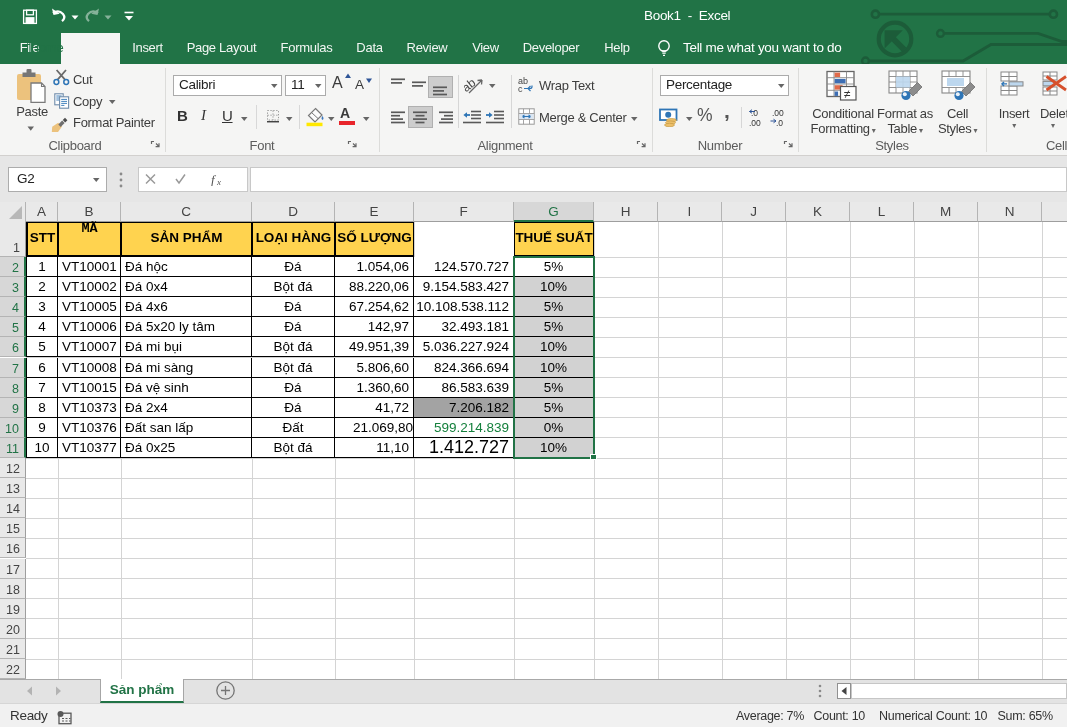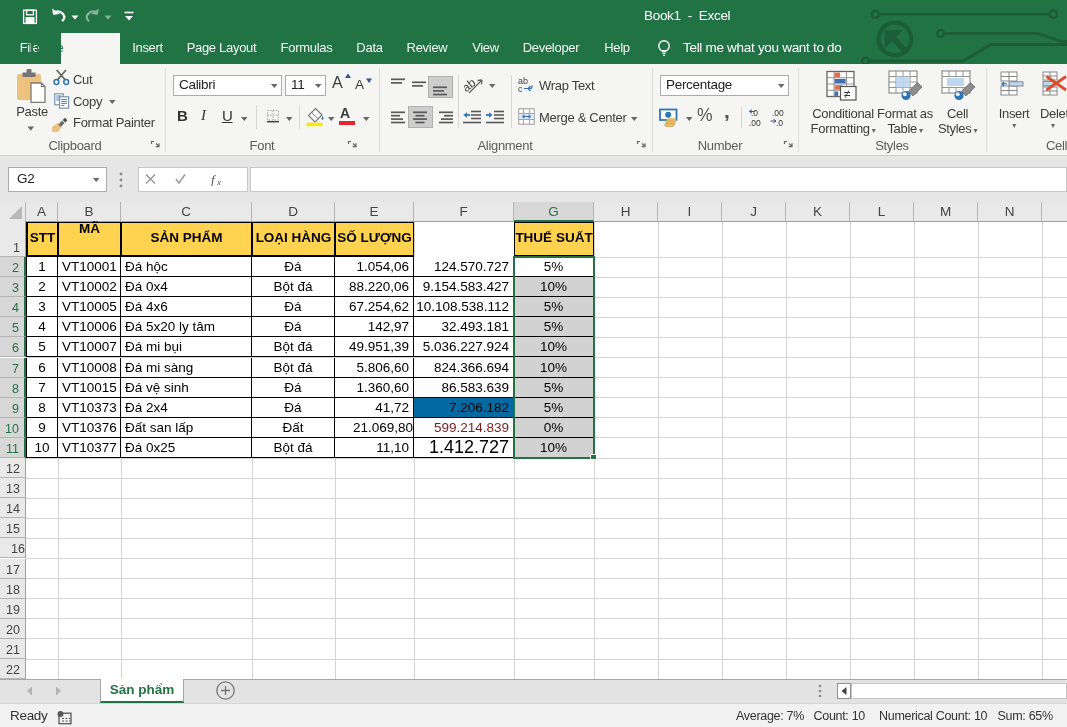--- a/index.html
+++ b/index.html
@@ -456,21 +456,21 @@
     </div>
 <div class="abs" style="left:0;top:478.1px;width:26px;height:20.1px;background:#e9e9e9;border-right:1px solid #9e9e9e;border-bottom:1px solid #b4b4b4;box-sizing:border-box;color:#444;font-size:12.5px;text-align:right;padding-right:5px;display:flex;align-items:flex-end;justify-content:flex-end;">
       <span style="margin-bottom:1px;">13</span>
     </div>
 <div class="abs" style="left:0;top:498.2px;width:26px;height:20.1px;background:#e9e9e9;border-right:1px solid #9e9e9e;border-bottom:1px solid #b4b4b4;box-sizing:border-box;color:#444;font-size:12.5px;text-align:right;padding-right:5px;display:flex;align-items:flex-end;justify-content:flex-end;">
       <span style="margin-bottom:1px;">14</span>
     </div>
 <div class="abs" style="left:0;top:518.3px;width:26px;height:20.1px;background:#e9e9e9;border-right:1px solid #9e9e9e;border-bottom:1px solid #b4b4b4;box-sizing:border-box;color:#444;font-size:12.5px;text-align:right;padding-right:5px;display:flex;align-items:flex-end;justify-content:flex-end;">
       <span style="margin-bottom:1px;">15</span>
     </div>
-<div class="abs" style="left:0;top:538.4px;width:26px;height:20.1px;background:#e9e9e9;border-right:1px solid #9e9e9e;border-bottom:1px solid #b4b4b4;box-sizing:border-box;color:#444;font-size:12.5px;text-align:right;display:flex;align-items:flex-end;justify-content:flex-end;">
+<div class="abs" style="left:0;top:538.4px;width:26px;height:20.1px;background:#e9e9e9;border-right:1px solid #9e9e9e;border-bottom:1px solid #b4b4b4;box-sizing:border-box;color:#444;font-size:12.5px;text-align:right;padding-right:5px;display:flex;align-items:flex-end;justify-content:flex-end;">
       <span style="margin-bottom:1px;">16</span>
     </div>
 <div class="abs" style="left:0;top:558.5px;width:26px;height:20.1px;background:#e9e9e9;border-right:1px solid #9e9e9e;border-bottom:1px solid #b4b4b4;box-sizing:border-box;color:#444;font-size:12.5px;text-align:right;padding-right:5px;display:flex;align-items:flex-end;justify-content:flex-end;">
       <span style="margin-bottom:1px;">17</span>
     </div>
 <div class="abs" style="left:0;top:578.6px;width:26px;height:20.1px;background:#e9e9e9;border-right:1px solid #9e9e9e;border-bottom:1px solid #b4b4b4;box-sizing:border-box;color:#444;font-size:12.5px;text-align:right;padding-right:5px;display:flex;align-items:flex-end;justify-content:flex-end;">
       <span style="margin-bottom:1px;">18</span>
     </div>
 <div class="abs" style="left:0;top:598.7px;width:26px;height:20.1px;background:#e9e9e9;border-right:1px solid #9e9e9e;border-bottom:1px solid #b4b4b4;box-sizing:border-box;color:#444;font-size:12.5px;text-align:right;padding-right:5px;display:flex;align-items:flex-end;justify-content:flex-end;">
       <span style="margin-bottom:1px;">19</span>
@@ -478,21 +478,21 @@
 <div class="abs" style="left:0;top:618.8px;width:26px;height:20.1px;background:#e9e9e9;border-right:1px solid #9e9e9e;border-bottom:1px solid #b4b4b4;box-sizing:border-box;color:#444;font-size:12.5px;text-align:right;padding-right:5px;display:flex;align-items:flex-end;justify-content:flex-end;">
       <span style="margin-bottom:1px;">20</span>
     </div>
 <div class="abs" style="left:0;top:638.9px;width:26px;height:20.1px;background:#e9e9e9;border-right:1px solid #9e9e9e;border-bottom:1px solid #b4b4b4;box-sizing:border-box;color:#444;font-size:12.5px;text-align:right;padding-right:5px;display:flex;align-items:flex-end;justify-content:flex-end;">
       <span style="margin-bottom:1px;">21</span>
     </div>
 <div class="abs" style="left:0;top:659.0px;width:26px;height:20.1px;background:#e9e9e9;border-right:1px solid #9e9e9e;border-bottom:1px solid #b4b4b4;box-sizing:border-box;color:#444;font-size:12.5px;text-align:right;padding-right:5px;display:flex;align-items:flex-end;justify-content:flex-end;">
       <span style="margin-bottom:1px;">22</span>
     </div>
 <div class="abs" style="left:26px;top:222px;width:32px;height:35.0px;background:#ffd34f;border:1.6px solid #000;border-bottom-width:2.5px;border-left-width:2px;box-sizing:border-box;display:flex;align-items:center;justify-content:center;padding-bottom:3px;color:#000;font-weight:bold;font-size:13.5px;">STT</div>
-<div class="abs" style="left:58px;top:222px;width:63px;height:35.0px;background:#ffd34f;border:1.6px solid #000;border-bottom-width:2.5px;border-left-width:0.8px;box-sizing:border-box;display:flex;align-items:center;justify-content:center;padding-bottom:21px;color:#000;font-weight:bold;font-size:13.5px;">MÃ</div>
+<div class="abs" style="left:58px;top:222px;width:63px;height:35.0px;background:#ffd34f;border:1.6px solid #000;border-bottom-width:2.5px;border-left-width:0.8px;box-sizing:border-box;display:flex;align-items:center;justify-content:center;padding-bottom:21px;color:#000;font-weight:bold;font-size:13.5px;font-family:Liberation Mono, monospace;">MÃ</div>
 <div class="abs" style="left:121px;top:222px;width:131px;height:35.0px;background:#ffd34f;border:1.6px solid #000;border-bottom-width:2.5px;border-left-width:0.8px;box-sizing:border-box;display:flex;align-items:center;justify-content:center;padding-bottom:3px;color:#000;font-weight:bold;font-size:13.5px;">SẢN PHẨM</div>
 <div class="abs" style="left:252px;top:222px;width:83px;height:35.0px;background:#ffd34f;border:1.6px solid #000;border-bottom-width:2.5px;border-left-width:0.8px;box-sizing:border-box;display:flex;align-items:center;justify-content:center;padding-bottom:3px;color:#000;font-weight:bold;font-size:13.5px;">LOẠI HÀNG</div>
 <div class="abs" style="left:335px;top:222px;width:79px;height:35.0px;background:#ffd34f;border:1.6px solid #000;border-bottom-width:2.5px;border-left-width:0.8px;box-sizing:border-box;display:flex;align-items:center;justify-content:center;padding-bottom:3px;color:#000;font-weight:bold;font-size:13.5px;">SỐ LƯỢNG</div>
 <div class="abs" style="left:514px;top:222px;width:80px;height:35.0px;background:#ffd34f;border:1.6px solid #000;border-bottom-width:2.5px;border-left-width:0.8px;box-sizing:border-box;display:flex;align-items:center;justify-content:center;padding-bottom:3px;color:#000;font-weight:bold;font-size:13.5px;">THUẾ SUẤT</div>
 <div class="abs" style="left:26px;top:257.0px;width:32px;height:20.1px;background:#fff;border-right:1.5px solid #000;border-bottom:1.5px solid #000;border-left:1.5px solid #000;box-sizing:border-box;display:flex;align-items:center;justify-content:center;color:#000;font-size:13.5px;">1</div>
 <div class="abs" style="left:58px;top:257.0px;width:63px;height:20.1px;background:#fff;border-right:1.5px solid #000;border-bottom:1.5px solid #000;border-left:0px solid #000;box-sizing:border-box;display:flex;align-items:center;justify-content:flex-start;padding-left:4px;color:#000;font-size:13.5px;">VT10001</div>
 <div class="abs" style="left:121px;top:257.0px;width:131px;height:20.1px;background:#fff;border-right:1.5px solid #000;border-bottom:1.5px solid #000;border-left:0px solid #000;box-sizing:border-box;display:flex;align-items:center;justify-content:flex-start;padding-left:4px;color:#000;font-size:13.5px;">Đá hộc</div>
 <div class="abs" style="left:252px;top:257.0px;width:83px;height:20.1px;background:#fff;border-right:1.5px solid #000;border-bottom:1.5px solid #000;border-left:0px solid #000;box-sizing:border-box;display:flex;align-items:center;justify-content:center;color:#000;font-size:13.5px;">Đá</div>
 <div class="abs" style="left:335px;top:257.0px;width:79px;height:20.1px;background:#fff;border-right:1.5px solid #000;border-bottom:1.5px solid #000;border-left:0px solid #000;box-sizing:border-box;display:flex;align-items:center;justify-content:flex-end;padding-right:4px;color:#000;font-size:13.5px;">1.054,06</div>
 <div class="abs" style="left:414px;top:257.0px;width:100px;height:20.1px;background:#fff;border-right:1.5px solid #000;border-bottom:1.5px solid #000;border-left:0px solid #000;box-sizing:border-box;display:flex;align-items:center;justify-content:flex-end;padding-right:4px;color:#000;font-size:13.5px;">124.570.727</div>
@@ -537,28 +537,28 @@
 <div class="abs" style="left:121px;top:377.6px;width:131px;height:20.1px;background:#fff;border-right:1.5px solid #000;border-bottom:1.5px solid #000;border-left:0px solid #000;box-sizing:border-box;display:flex;align-items:center;justify-content:flex-start;padding-left:4px;color:#000;font-size:13.5px;">Đá vệ sinh</div>
 <div class="abs" style="left:252px;top:377.6px;width:83px;height:20.1px;background:#fff;border-right:1.5px solid #000;border-bottom:1.5px solid #000;border-left:0px solid #000;box-sizing:border-box;display:flex;align-items:center;justify-content:center;color:#000;font-size:13.5px;">Đá</div>
 <div class="abs" style="left:335px;top:377.6px;width:79px;height:20.1px;background:#fff;border-right:1.5px solid #000;border-bottom:1.5px solid #000;border-left:0px solid #000;box-sizing:border-box;display:flex;align-items:center;justify-content:flex-end;padding-right:4px;color:#000;font-size:13.5px;">1.360,60</div>
 <div class="abs" style="left:414px;top:377.6px;width:100px;height:20.1px;background:#fff;border-right:1.5px solid #000;border-bottom:1.5px solid #000;border-left:0px solid #000;box-sizing:border-box;display:flex;align-items:center;justify-content:flex-end;padding-right:4px;color:#000;font-size:13.5px;">86.583.639</div>
 <div class="abs" style="left:514px;top:377.6px;width:80px;height:20.1px;background:#d2d2d2;border-right:1.5px solid #000;border-bottom:1.5px solid #000;border-left:0px solid #000;box-sizing:border-box;display:flex;align-items:center;justify-content:center;color:#000;font-size:13.5px;">5%</div>
 <div class="abs" style="left:26px;top:397.7px;width:32px;height:20.1px;background:#fff;border-right:1.5px solid #000;border-bottom:1.5px solid #000;border-left:1.5px solid #000;box-sizing:border-box;display:flex;align-items:center;justify-content:center;color:#000;font-size:13.5px;">8</div>
 <div class="abs" style="left:58px;top:397.7px;width:63px;height:20.1px;background:#fff;border-right:1.5px solid #000;border-bottom:1.5px solid #000;border-left:0px solid #000;box-sizing:border-box;display:flex;align-items:center;justify-content:flex-start;padding-left:4px;color:#000;font-size:13.5px;">VT10373</div>
 <div class="abs" style="left:121px;top:397.7px;width:131px;height:20.1px;background:#fff;border-right:1.5px solid #000;border-bottom:1.5px solid #000;border-left:0px solid #000;box-sizing:border-box;display:flex;align-items:center;justify-content:flex-start;padding-left:4px;color:#000;font-size:13.5px;">Đá 2x4</div>
 <div class="abs" style="left:252px;top:397.7px;width:83px;height:20.1px;background:#fff;border-right:1.5px solid #000;border-bottom:1.5px solid #000;border-left:0px solid #000;box-sizing:border-box;display:flex;align-items:center;justify-content:center;color:#000;font-size:13.5px;">Đá</div>
 <div class="abs" style="left:335px;top:397.7px;width:79px;height:20.1px;background:#fff;border-right:1.5px solid #000;border-bottom:1.5px solid #000;border-left:0px solid #000;box-sizing:border-box;display:flex;align-items:center;justify-content:flex-end;padding-right:4px;color:#000;font-size:13.5px;">41,72</div>
-<div class="abs" style="left:414px;top:397.7px;width:100px;height:20.1px;background:#0369a1;border-right:1.5px solid #000;border-bottom:1.5px solid #000;border-left:0px solid #000;box-sizing:border-box;display:flex;align-items:center;justify-content:flex-end;padding-right:4px;color:#000;font-size:13.5px;">7.206.182</div>
+<div class="abs" style="left:414px;top:397.7px;width:100px;height:20.1px;background:#a3a3a3;border-right:1.5px solid #000;border-bottom:1.5px solid #000;border-left:0px solid #000;box-sizing:border-box;display:flex;align-items:center;justify-content:flex-end;padding-right:4px;color:#000;font-size:13.5px;">7.206.182</div>
 <div class="abs" style="left:514px;top:397.7px;width:80px;height:20.1px;background:#d2d2d2;border-right:1.5px solid #000;border-bottom:1.5px solid #000;border-left:0px solid #000;box-sizing:border-box;display:flex;align-items:center;justify-content:center;color:#000;font-size:13.5px;">5%</div>
 <div class="abs" style="left:26px;top:417.8px;width:32px;height:20.1px;background:#fff;border-right:1.5px solid #000;border-bottom:1.5px solid #000;border-left:1.5px solid #000;box-sizing:border-box;display:flex;align-items:center;justify-content:center;color:#000;font-size:13.5px;">9</div>
 <div class="abs" style="left:58px;top:417.8px;width:63px;height:20.1px;background:#fff;border-right:1.5px solid #000;border-bottom:1.5px solid #000;border-left:0px solid #000;box-sizing:border-box;display:flex;align-items:center;justify-content:flex-start;padding-left:4px;color:#000;font-size:13.5px;">VT10376</div>
 <div class="abs" style="left:121px;top:417.8px;width:131px;height:20.1px;background:#fff;border-right:1.5px solid #000;border-bottom:1.5px solid #000;border-left:0px solid #000;box-sizing:border-box;display:flex;align-items:center;justify-content:flex-start;padding-left:4px;color:#000;font-size:13.5px;">Đất san lấp</div>
 <div class="abs" style="left:252px;top:417.8px;width:83px;height:20.1px;background:#fff;border-right:1.5px solid #000;border-bottom:1.5px solid #000;border-left:0px solid #000;box-sizing:border-box;display:flex;align-items:center;justify-content:center;color:#000;font-size:13.5px;">Đất</div>
 <div class="abs" style="left:335px;top:417.8px;width:79px;height:20.1px;background:#fff;border-right:1.5px solid #000;border-bottom:1.5px solid #000;border-left:0px solid #000;box-sizing:border-box;display:flex;align-items:center;justify-content:flex-end;color:#000;font-size:13.5px;">21.069,80</div>
-<div class="abs" style="left:414px;top:417.8px;width:100px;height:20.1px;background:#fff;border-right:1.5px solid #000;border-bottom:1.5px solid #000;border-left:0px solid #000;box-sizing:border-box;display:flex;align-items:center;justify-content:flex-end;padding-right:4px;color:#7f1d1d;font-size:13.5px;">599.214.839</div>
+<div class="abs" style="left:414px;top:417.8px;width:100px;height:20.1px;background:#fff;border-right:1.5px solid #000;border-bottom:1.5px solid #000;border-left:0px solid #000;box-sizing:border-box;display:flex;align-items:center;justify-content:flex-end;padding-right:4px;color:#15803d;font-size:13.5px;">599.214.839</div>
 <div class="abs" style="left:514px;top:417.8px;width:80px;height:20.1px;background:#d2d2d2;border-right:1.5px solid #000;border-bottom:1.5px solid #000;border-left:0px solid #000;box-sizing:border-box;display:flex;align-items:center;justify-content:center;color:#000;font-size:13.5px;">0%</div>
 <div class="abs" style="left:26px;top:437.9px;width:32px;height:20.1px;background:#fff;border-right:1.5px solid #000;border-bottom:1.5px solid #000;border-left:1.5px solid #000;box-sizing:border-box;display:flex;align-items:center;justify-content:center;color:#000;font-size:13.5px;">10</div>
 <div class="abs" style="left:58px;top:437.9px;width:63px;height:20.1px;background:#fff;border-right:1.5px solid #000;border-bottom:1.5px solid #000;border-left:0px solid #000;box-sizing:border-box;display:flex;align-items:center;justify-content:flex-start;padding-left:4px;color:#000;font-size:13.5px;">VT10377</div>
 <div class="abs" style="left:121px;top:437.9px;width:131px;height:20.1px;background:#fff;border-right:1.5px solid #000;border-bottom:1.5px solid #000;border-left:0px solid #000;box-sizing:border-box;display:flex;align-items:center;justify-content:flex-start;padding-left:4px;color:#000;font-size:13.5px;">Đá 0x25</div>
 <div class="abs" style="left:252px;top:437.9px;width:83px;height:20.1px;background:#fff;border-right:1.5px solid #000;border-bottom:1.5px solid #000;border-left:0px solid #000;box-sizing:border-box;display:flex;align-items:center;justify-content:center;color:#000;font-size:13.5px;">Bột đá</div>
 <div class="abs" style="left:335px;top:437.9px;width:79px;height:20.1px;background:#fff;border-right:1.5px solid #000;border-bottom:1.5px solid #000;border-left:0px solid #000;box-sizing:border-box;display:flex;align-items:center;justify-content:flex-end;padding-right:4px;color:#000;font-size:13.5px;">11,10</div>
 <div class="abs" style="left:414px;top:437.9px;width:100px;height:20.1px;background:#fff;border-right:1.5px solid #000;border-bottom:1.5px solid #000;border-left:0px solid #000;box-sizing:border-box;display:flex;align-items:center;justify-content:flex-end;padding-right:4px;color:#000;font-size:18px;">1.412.727</div>
 <div class="abs" style="left:514px;top:437.9px;width:80px;height:20.1px;background:#d2d2d2;border-right:1.5px solid #000;border-bottom:1.5px solid #000;border-left:0px solid #000;box-sizing:border-box;display:flex;align-items:center;justify-content:center;color:#000;font-size:13.5px;">10%</div>
 <div class="abs" style="left:513px;top:256.0px;width:82px;height:203.0px;border:2px solid #217346;box-sizing:border-box;"></div>
 <div class="abs" style="left:590.2px;top:453.8px;width:6.4px;height:6.4px;background:#217346;border:1px solid #fff;box-sizing:border-box;"></div>

